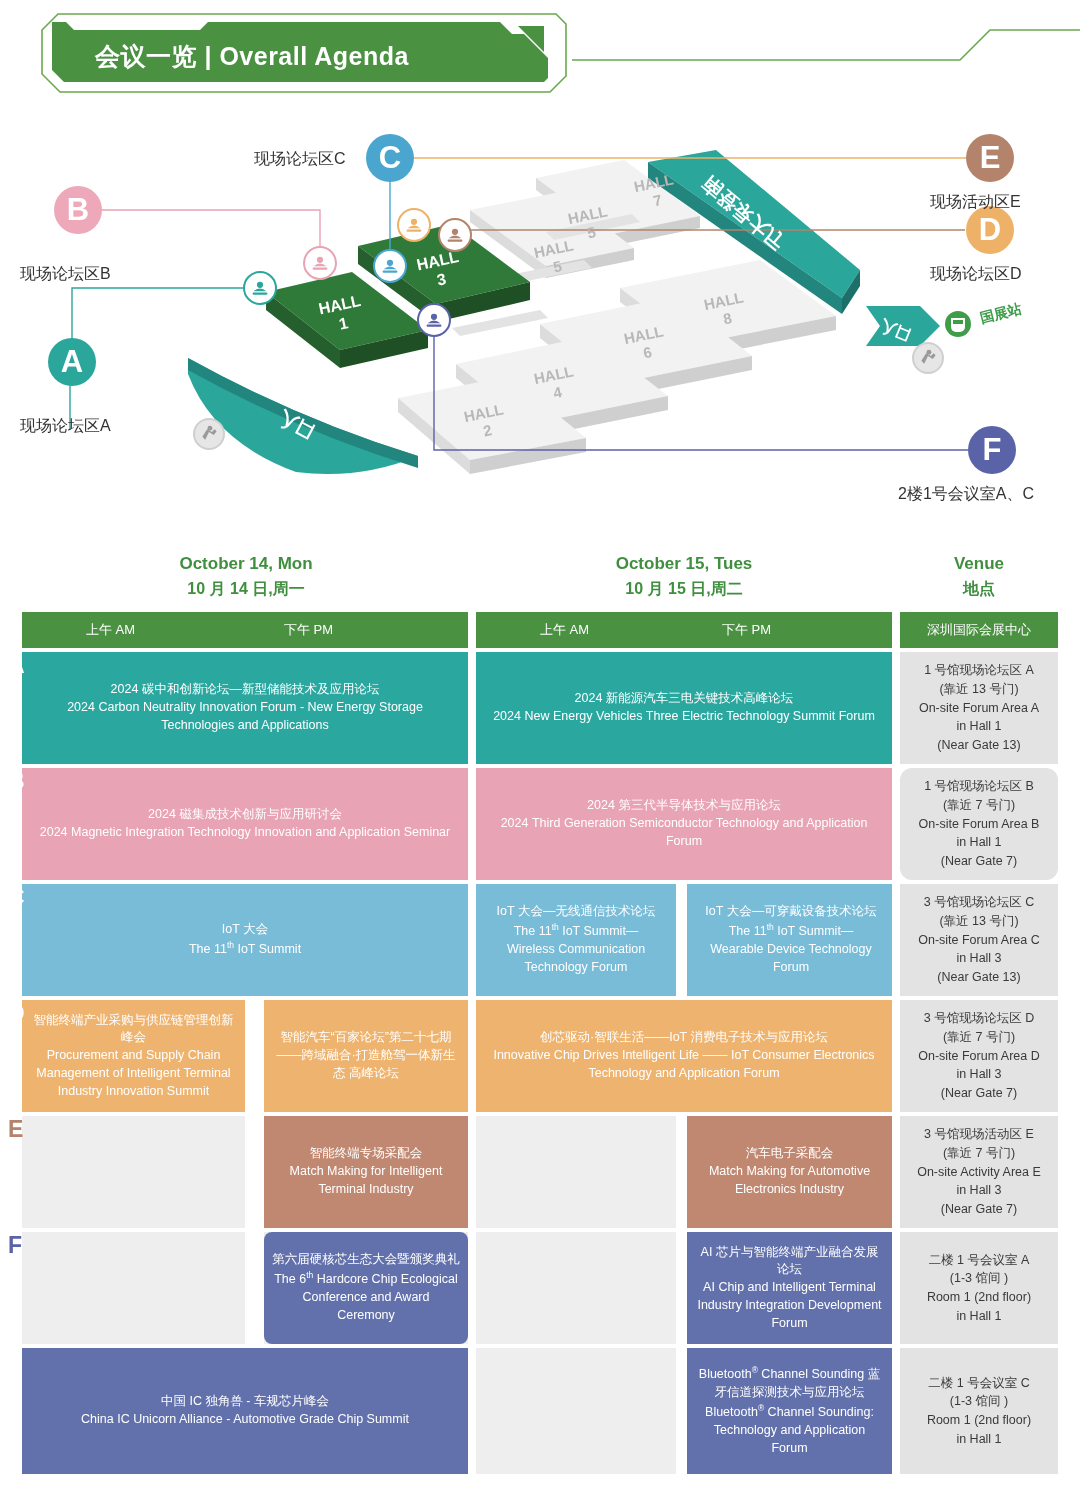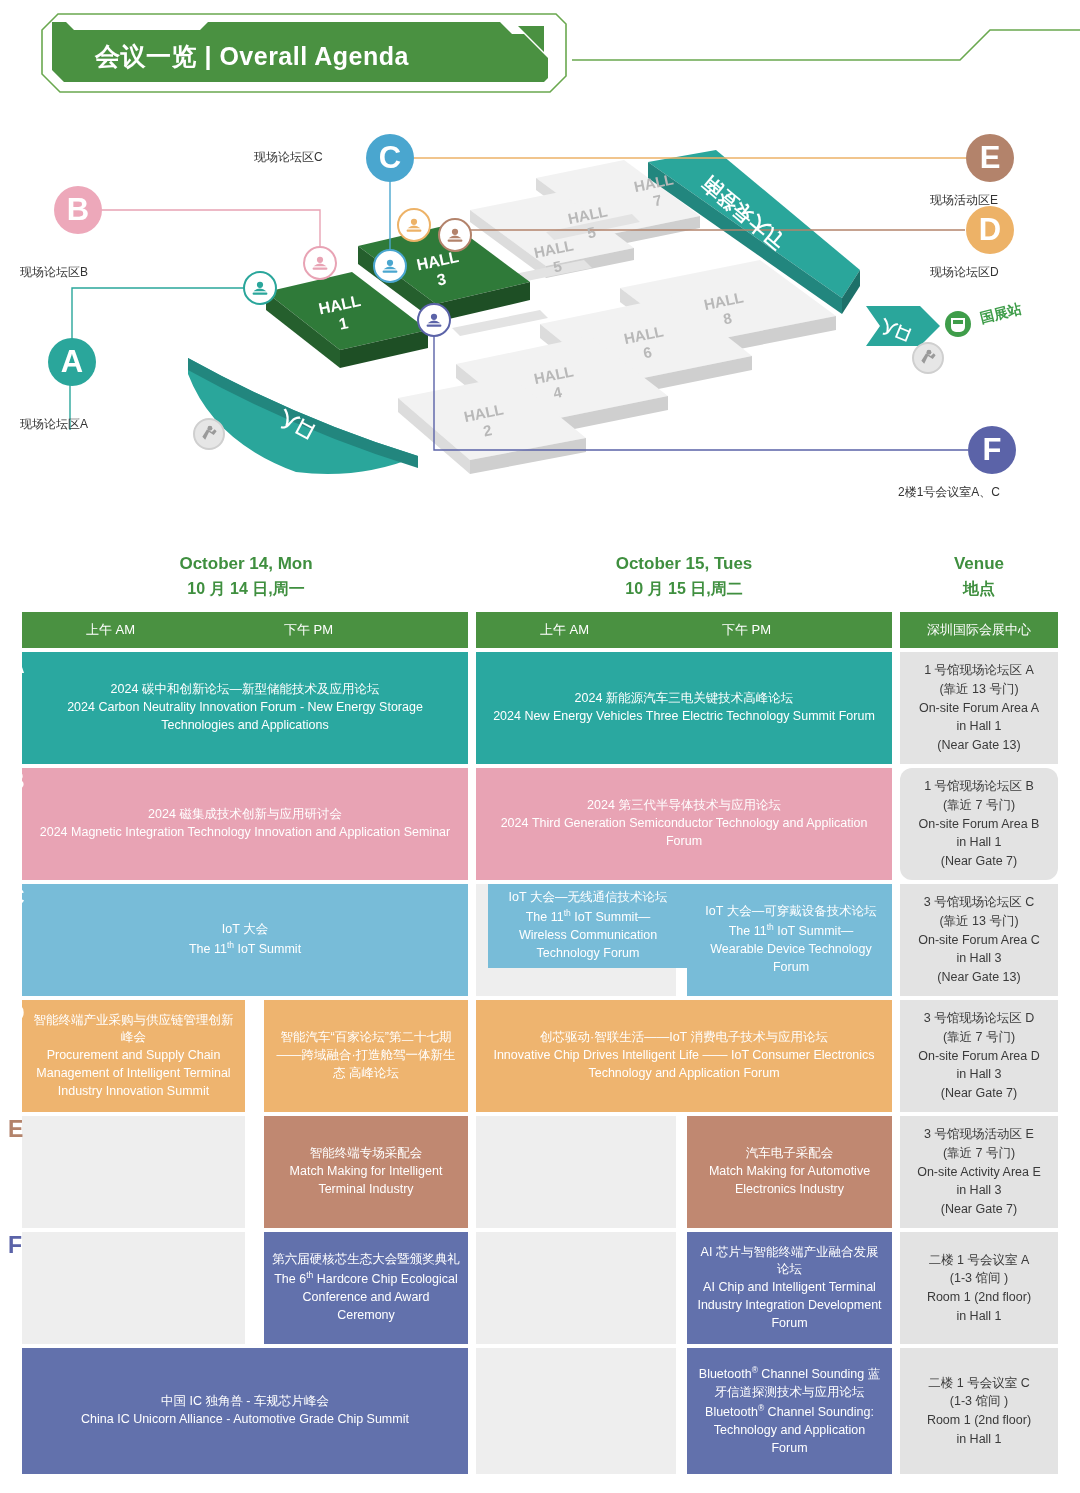--- a/index.html
+++ b/index.html
@@ -9,21 +9,21 @@
 
   
   .banner-wrap { position:absolute; left:0; top:0; width:1080px; height:110px; }
   .banner-svg { position:absolute; left:0; top:0; }
   .banner-title { position:absolute; left:95px; top:40px; font-size:25px;
       font-weight:bold; color:#ffffff; letter-spacing:.5px; white-space:nowrap; }
 
   
   .map { position:absolute; left:0; top:120px; width:1080px; height:420px; }
   .map svg { position:absolute; left:0; top:0; }
-  .mk-label { position:absolute; font-size:12px; color:#333; white-space:nowrap; }
+  .mk-label { position:absolute; font-size:16px; color:#333; white-space:nowrap; }
 
   
   .agenda { position:absolute; left:0; top:552px; width:1080px; }
 
   .daytitles { position:relative; height:58px; }
   .daytitle { position:absolute; text-align:center; color:#3f8f3f;
       font-weight:bold; font-size:17px; line-height:1.45; }
   .daytitle .l2 { font-size:16px; }
 
   .hdrrow { position:relative; height:36px; margin-top:2px; }
@@ -369,21 +369,21 @@
         </div>
         <div class="row" style="height: 112px;">
           <div class="rowletter" style="color: rgb(255, 255, 255);">C</div>
           <div class="cell blank" style="left: 22px; width: 223px; height: 112px;"></div>
           <div class="cell blank" style="left: 264px; width: 204px; height: 112px;"></div>
           <div class="cell blank" style="left: 476px; width: 200px; height: 112px;"></div>
           <div class="cell blank" style="left: 687px; width: 205px; height: 112px;"></div>
           <div class="cell" style="left: 22px; width: 446px; height: 112px; background: rgb(120, 188, 216);">
             <span>IoT 大会<br>The 11<sup>th</sup> IoT Summit</span>
           </div>
-          <div class="cell" style="left: 476px; width: 200px; height: 84px; background: rgb(120, 188, 216); margin-left: 12px;">
+          <div class="cell" style="left: 476px; width: 200px; height: 112px; background: rgb(120, 188, 216);">
             <span>IoT 大会—无线通信技术论坛<br>The 11<sup>th</sup> IoT Summit—<br>Wireless Communication Technology Forum</span>
           </div>
           <div class="cell" style="left: 687px; width: 205px; height: 112px; background: rgb(120, 188, 216); padding-left: 11px;">
             <span>IoT 大会—可穿戴设备技术论坛<br>The 11<sup>th</sup> IoT Summit—<br>Wearable Device Technology Forum</span>
           </div>
           <div class="cell venue" style="left: 900px; width: 158px; height: 112px;">
             <span>3 号馆现场论坛区 C<br>(靠近 13 号门)<br>On-site Forum Area C<br>in Hall 3<br>(Near Gate 13)</span>
           </div>
         </div>
         <div class="row" style="height: 112px;">
@@ -420,21 +420,21 @@
           <div class="cell venue" style="left: 900px; width: 158px; height: 112px;">
             <span>3 号馆现场活动区 E<br>(靠近 7 号门)<br>On-site Activity Area E<br>in Hall 3<br>(Near Gate 7)</span>
           </div>
         </div>
         <div class="row" style="height: 112px;">
           <div class="rowletter" style="color: rgb(91, 99, 168);">F</div>
           <div class="cell blank" style="left: 22px; width: 223px; height: 112px;"></div>
           <div class="cell blank" style="left: 264px; width: 204px; height: 112px;"></div>
           <div class="cell blank" style="left: 476px; width: 200px; height: 112px;"></div>
           <div class="cell blank" style="left: 687px; width: 205px; height: 112px;"></div>
-          <div class="cell" style="left: 264px; width: 204px; height: 112px; background: rgb(98, 113, 172);">
+          <div class="cell" style="left: 264px; width: 204px; height: 112px; background: rgb(98, 113, 172); border-radius: 8px;">
             <span>第六届硬核芯生态大会暨颁奖典礼<br>The 6<sup>th</sup> Hardcore Chip Ecological Conference and Award Ceremony</span>
           </div>
           <div class="cell" style="left: 687px; width: 205px; height: 112px; background: rgb(98, 113, 172);">
             <span>AI 芯片与智能终端产业融合发展论坛<br>AI Chip and Intelligent Terminal Industry Integration Development Forum</span>
           </div>
           <div class="cell venue" style="left: 900px; width: 158px; height: 112px;">
             <span>二楼 1 号会议室 A<br>(1-3 馆间 )<br>Room 1 (2nd floor)<br>in Hall 1</span>
           </div>
         </div>
         <div class="row" style="height: 126px;">

